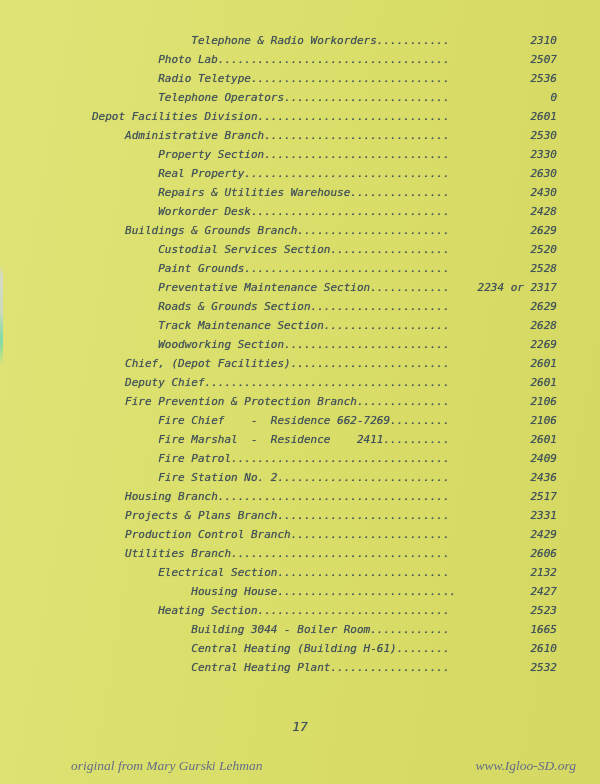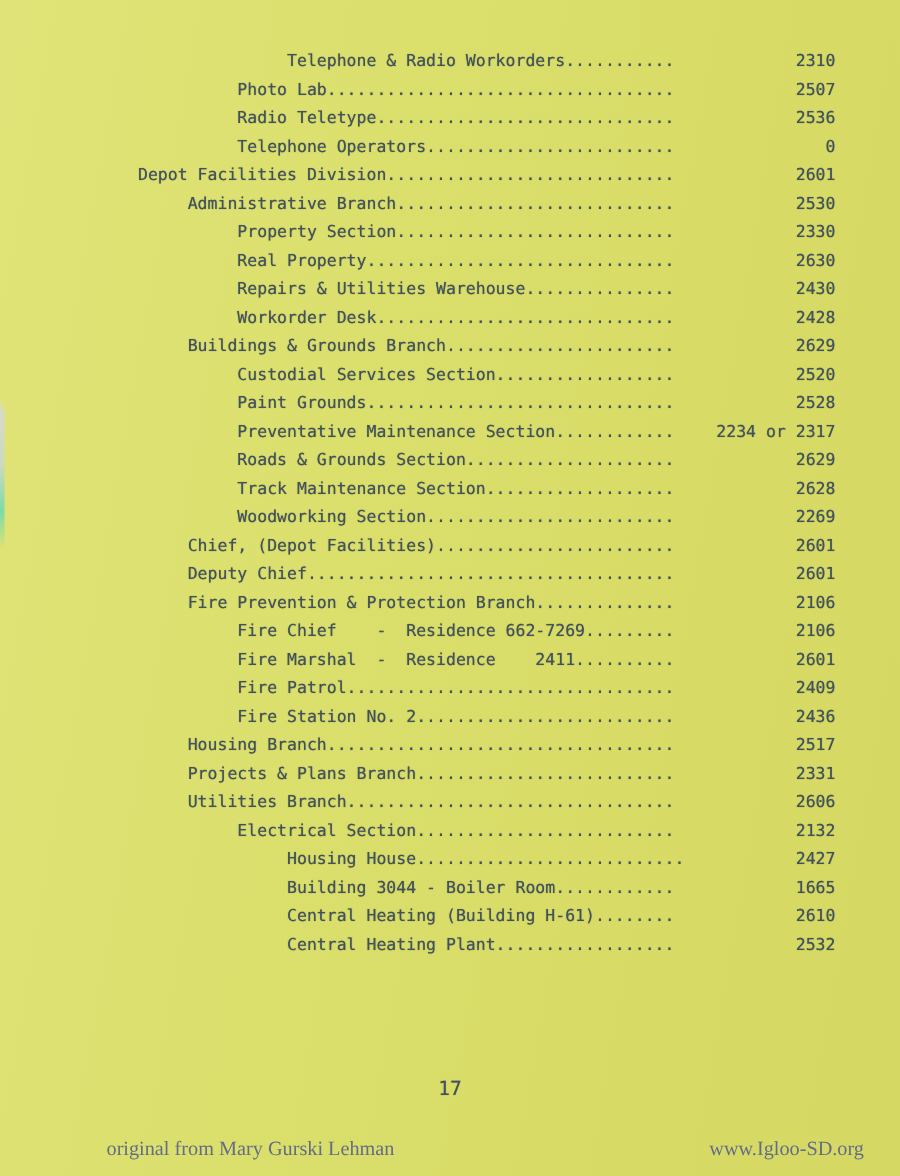--- a/index.html
+++ b/index.html
@@ -7,20 +7,21 @@
     padding: 0;
     background: #c9cd60;
   }
   .page {
     position: relative;
     width: 600px;
     height: 784px;
     overflow: hidden;
     background: linear-gradient(100deg, var(--paper-hi) 0%, var(--paper) 45%, var(--paper-lo) 100%);
     font-family: "DejaVu Sans Mono", monospace;
+    font-style: italic;
   }
   .scan-artifact {
     position: absolute;
     left: 0;
     top: 266px;
     width: 3px;
     height: 100px;
     background: linear-gradient(to bottom,
       rgba(213, 218, 209, 0.0) 0%,
       rgba(213, 218, 209, 0.9) 10%,
@@ -105,23 +106,25 @@
       <div class="row"><span>          Woodworking Section.........................</span><span class="num">2269</span></div>
       <div class="row"><span>     Chief, (Depot Facilities)........................</span><span class="num">2601</span></div>
       <div class="row"><span>     Deputy Chief.....................................</span><span class="num">2601</span></div>
       <div class="row"><span>     Fire Prevention &amp; Protection Branch..............</span><span class="num">2106</span></div>
       <div class="row"><span>          Fire Chief    -  Residence 662-7269.........</span><span class="num">2106</span></div>
       <div class="row"><span>          Fire Marshal  -  Residence    2411..........</span><span class="num">2601</span></div>
       <div class="row"><span>          Fire Patrol.................................</span><span class="num">2409</span></div>
       <div class="row"><span>          Fire Station No. 2..........................</span><span class="num">2436</span></div>
       <div class="row"><span>     Housing Branch...................................</span><span class="num">2517</span></div>
       <div class="row"><span>     Projects &amp; Plans Branch..........................</span><span class="num">2331</span></div>
+      <div class="row"><span>     Production Control Branch........................</span><span class="num">2429</span></div>
       <div class="row"><span>     Utilities Branch.................................</span><span class="num">2606</span></div>
       <div class="row"><span>          Electrical Section..........................</span><span class="num">2132</span></div>
       <div class="row"><span>               Housing House...........................</span><span class="num">2427</span></div>
+      <div class="row"><span>          Heating Section.............................</span><span class="num">2523</span></div>
       <div class="row"><span>               Building 3044 - Boiler Room............</span><span class="num">1665</span></div>
       <div class="row"><span>               Central Heating (Building H-61)........</span><span class="num">2610</span></div>
       <div class="row"><span>               Central Heating Plant..................</span><span class="num">2532</span></div>
     </div>
 
   <div class="page-number">17</div>
 
   <div class="footer">
     <span class="left">original from Mary Gurski Lehman</span>
     <span class="right">www.Igloo-SD.org</span>

